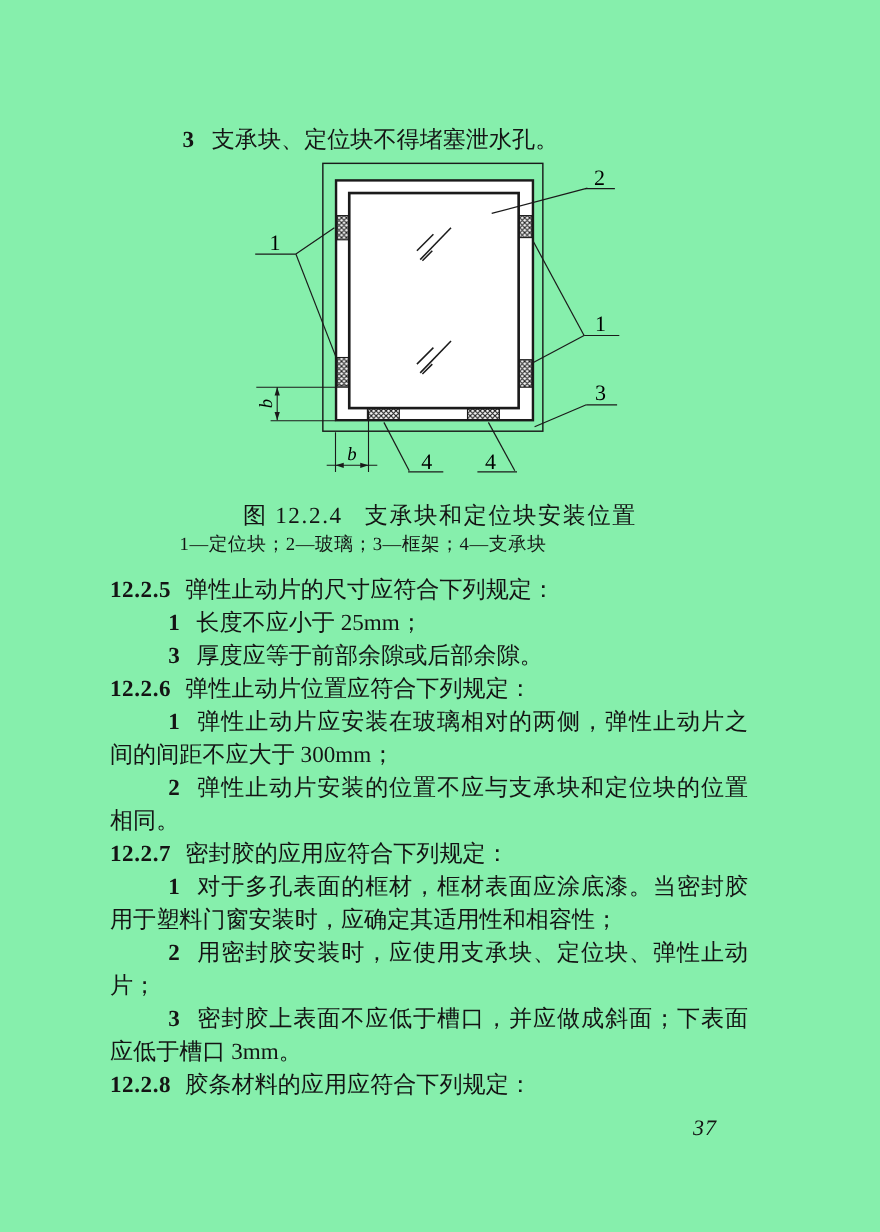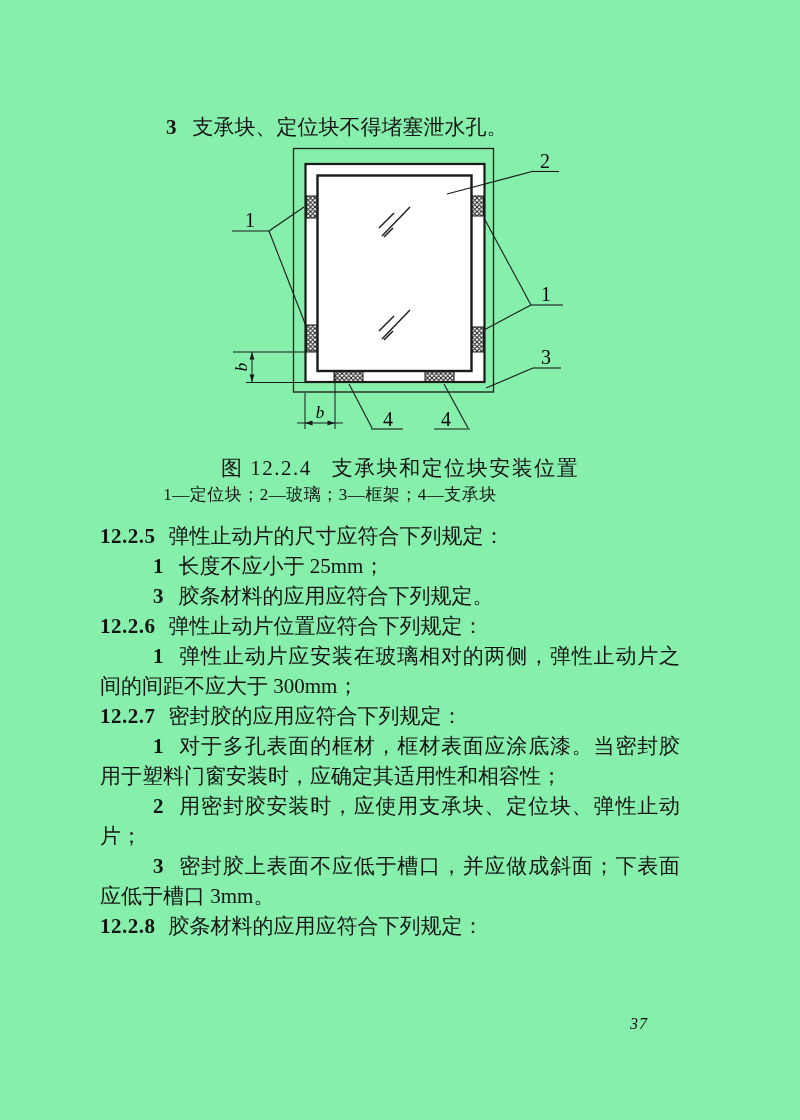--- a/index.html
+++ b/index.html
@@ -30,21 +30,21 @@
   .bodytext {
     position:absolute; left:100px; top:521px; width:580px;
     font-size:21px; line-height:30px; text-align:justify;
   }
   .bodytext .sec .snum { font-weight:bold; margin-right:13px; letter-spacing:0.5px; }
   .bodytext .item { text-indent:53px; }
   .bodytext .item .inum { font-weight:bold; margin-right:15px; }
 
   .pagenum {
     position:absolute; top:1015px; left:630px;
-    font-size:16px; font-style:italic; letter-spacing:1px;
+    font-size:20px; font-style:italic; letter-spacing:1px;
   }
   svg text { font-family:"Liberation Serif","DejaVu Serif",serif; }
 </style>
 </head>
 <body>
 
 <div class="page">
 
   <div class="intro">
     <p><span class="inum">3</span><span>支承块、定位块不得堵塞泄水孔。</span></p>
@@ -138,24 +138,25 @@
 
   <div class="fig-caption">
     <span class="cap-label">图 12.2.4</span><span class="cap-title">支承块和定位块安装位置</span>
   </div>
   <div class="fig-legend">1—定位块；2—玻璃；3—框架；4—支承块</div>
 
   <div class="bodytext">
 
     <p class="sec"><span class="snum">12.2.5</span><span>弹性止动片的尺寸应符合下列规定：</span></p>
     <p class="item"><span class="inum">1</span><span>长度不应小于 25mm；</span></p>
-    <p class="item"><span class="inum">3</span><span>胶条材料的应用应符合下列规定。</span></p>
+    <p class="item"><span class="inum">3</span><span>厚度应等于前部余隙或后部余隙。</span></p>
 
     <p class="sec"><span class="snum">12.2.6</span><span>弹性止动片位置应符合下列规定：</span></p>
     <p class="item"><span class="inum">1</span><span>弹性止动片应安装在玻璃相对的两侧，弹性止动片之间的间距不应大于 300mm；</span></p>
+    <p class="item"><span class="inum">2</span><span>弹性止动片安装的位置不应与支承块和定位块的位置相同。</span></p>
 
     <p class="sec"><span class="snum">12.2.7</span><span>密封胶的应用应符合下列规定：</span></p>
     <p class="item"><span class="inum">1</span><span>对于多孔表面的框材，框材表面应涂底漆。当密封胶用于塑料门窗安装时，应确定其适用性和相容性；</span></p>
     <p class="item"><span class="inum">2</span><span>用密封胶安装时，应使用支承块、定位块、弹性止动片；</span></p>
     <p class="item"><span class="inum">3</span><span>密封胶上表面不应低于槽口，并应做成斜面；下表面应低于槽口 3mm。</span></p>
 
     <p class="sec"><span class="snum">12.2.8</span><span>胶条材料的应用应符合下列规定：</span></p>
   </div>
 
   <div class="pagenum">37</div>

